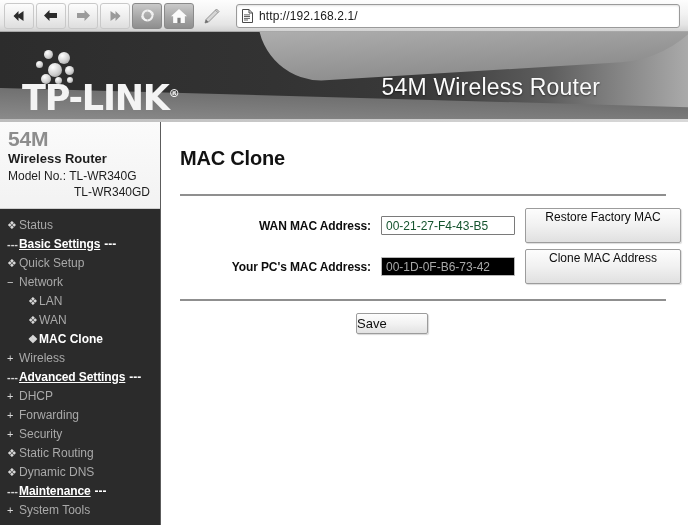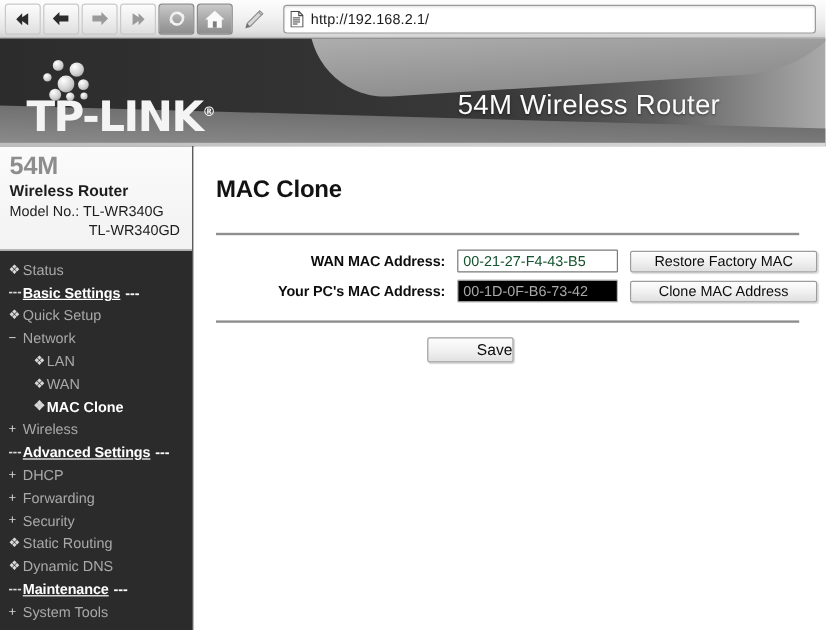--- a/index.html
+++ b/index.html
@@ -140,34 +140,34 @@
   }
   .frm-input {
     width: 134px; height: 19px;
     border:1px solid #7a7a7a; background:#fff;
     font-family:"Liberation Sans", sans-serif;
     font-size:12px; color:#14532d; padding: 0 4px; line-height:17px;
     border-radius:1px;
   }
   .frm-input.disabled { color:#a8a8a8; border-color:#b8b8b8; background:#000000; }
   .btn {
-    height: 18px; min-width: 156px; margin-left: 10px;
+    height: 35px; min-width: 156px; margin-left: 10px;
     border:1px solid #9c9c9c; border-radius:2px;
     background: linear-gradient(to bottom,#fdfdfd 0%,#f1f1f1 50%,#e0e0e0 100%);
     font-family:"Liberation Sans", sans-serif;
     font-size:12px; color:#0d0d0d; line-height:17px; text-align:center;
     box-shadow: 1px 1px 1px rgba(0,0,0,0.14);
   }
   .hr2 { height:2px; background:#8f8f8f; margin: 15px 22px 0 18px; }
   .save-wrap { text-align:center; margin-top: 12px; padding-right: 66px; }
   .btn-save {
     display:inline-block; min-width:72px; height:21px;
     border:1px solid #9c9c9c; border-radius:2px;
     background: linear-gradient(to bottom,#fdfdfd 0%,#f2f2f2 50%,#e2e2e2 100%);
-    font-size:13px; color:#0d0d0d; line-height:19px; text-align:right;
+    font-size:13px; color:#0d0d0d; line-height:19px; text-align:left;
     box-shadow: 1px 1px 1px rgba(0,0,0,0.16);
   }
 </style>
 </head>
 <body>
 
 <div id="page">
 
   <div class="toolbar">
 

